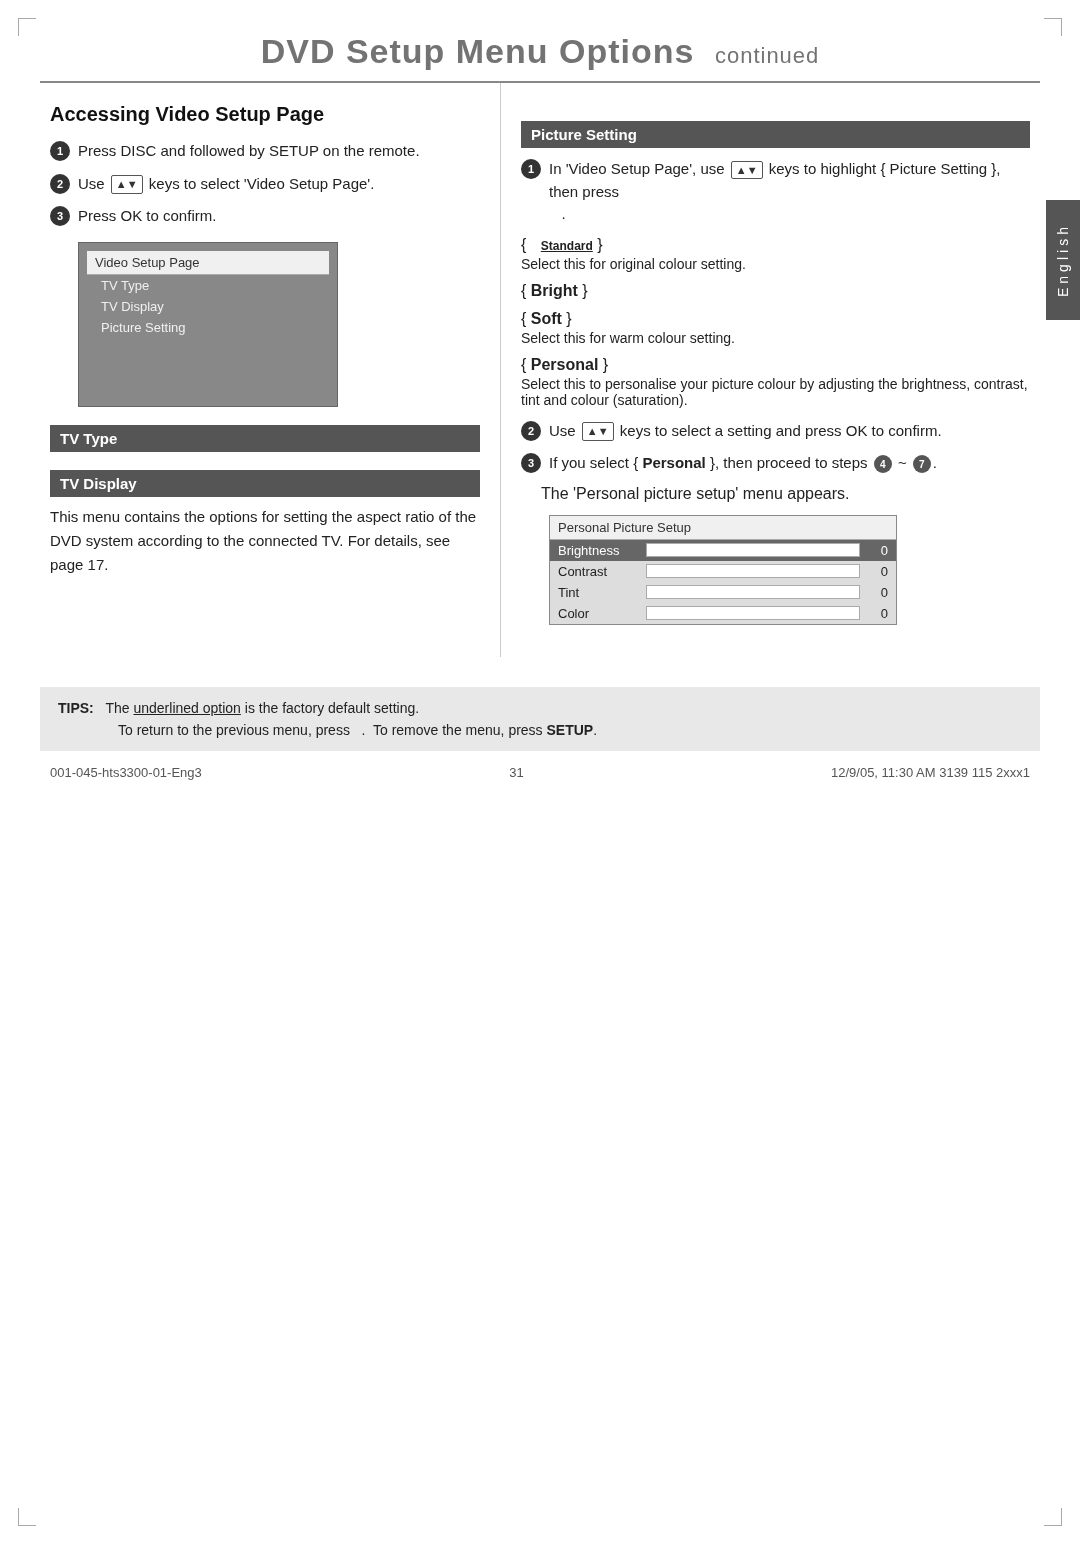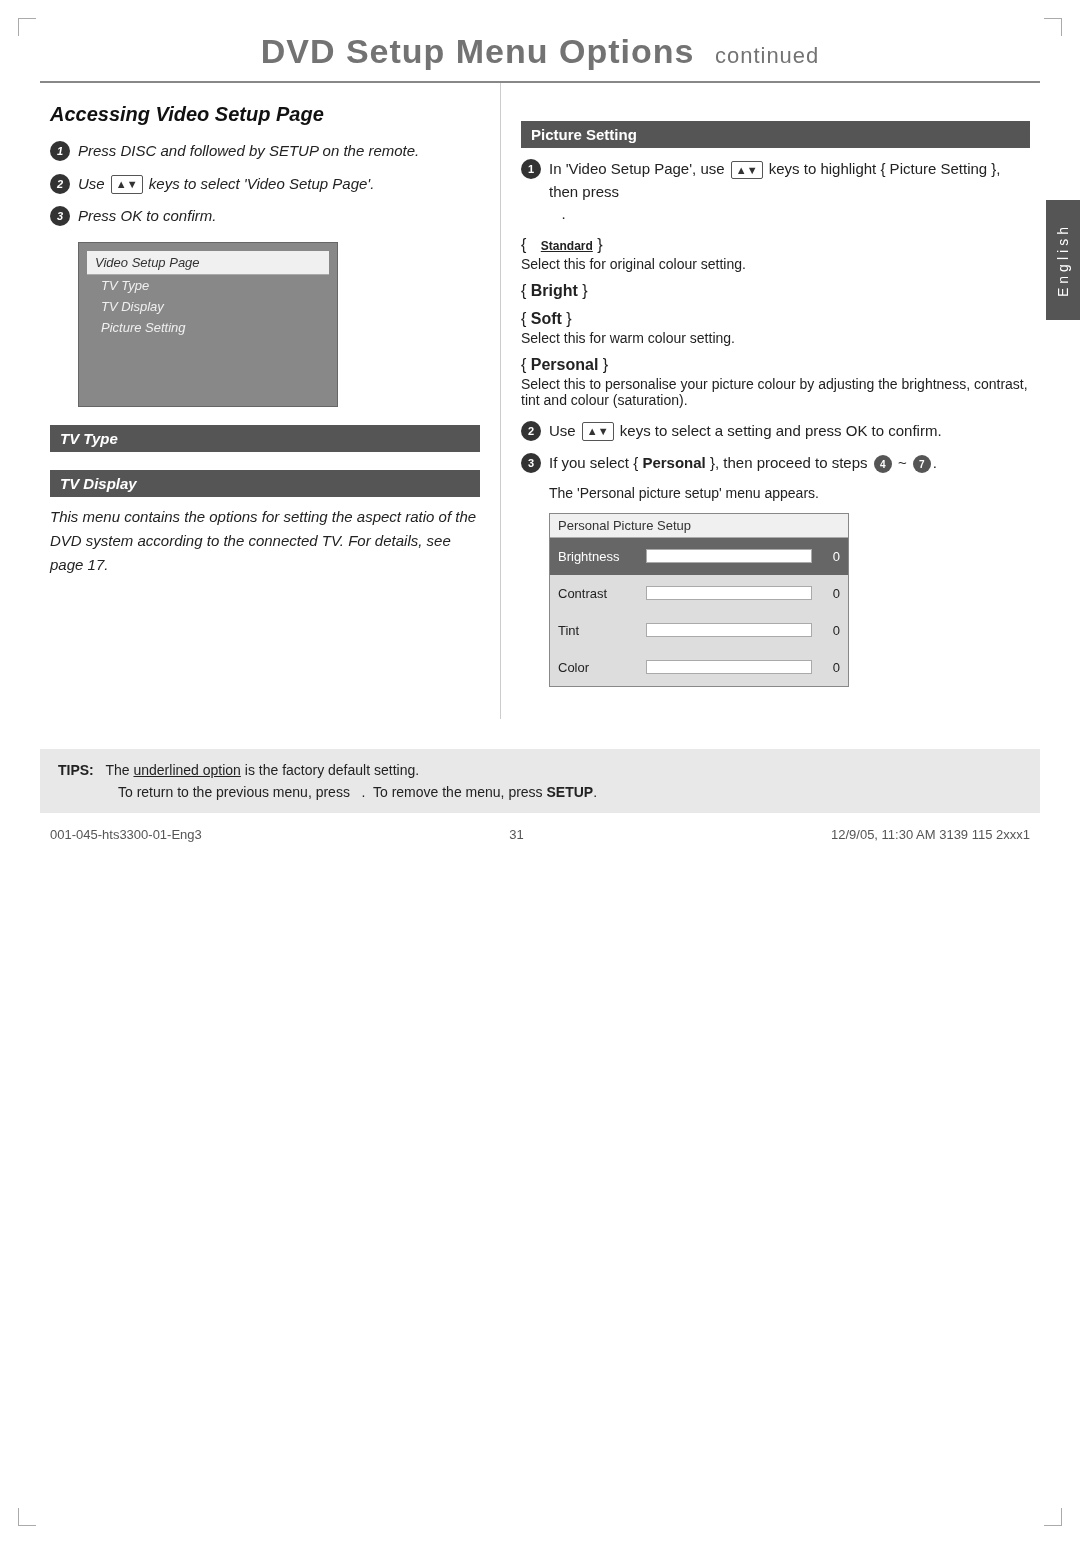--- a/index.html
+++ b/index.html
@@ -72,21 +72,20 @@
       gap: 0;
       padding: 0 40px;
       margin-top: 0;
     }
 
     
     .left-col {
       width: 460px;
       padding: 20px 20px 20px 10px;
       flex-shrink: 0;
-      font-style: italic;
     }
 
     
     .right-col {
       flex: 1;
       padding: 20px 10px 20px 20px;
       border-left: 1px solid #ccc;
     }
 
     
@@ -179,36 +178,36 @@
     .pic-option-desc {
       font-size: 14px;
       margin-top: 1px;
       margin-bottom: 6px;
     }
 
     
     .personal-setup-mockup {
       background: #c8c8c8;
       border: 1px solid #888;
-      width: 300px;
+      width: 348px;
       margin: 12px 0 12px 28px;
       padding: 0;
     }
     .personal-title-bar {
       background: #f0f0f0;
       border-bottom: 1px solid #aaa;
       font-size: 13px;
       padding: 4px 8px;
       color: #333;
     }
     .personal-row {
       display: flex;
       align-items: center;
       font-size: 13px;
-      padding: 11px 8px;
+      padding: 3px 8px;
       color: #222;
       background: #ddd;
     }
     .personal-row.active {
       background: #666;
       color: #fff;
     }
     .personal-label {
       width: 80px;
       font-size: 13px;
@@ -375,21 +374,21 @@
     </div>
 
     <div class="step" style="margin-top:8px;">
       <span class="step-num">3</span>
       <span class="step-text">
         If you select { <strong>Personal</strong> }, then proceed
         to steps <span class="step-circled">4</span> ~ <span class="step-circled">7</span>.
       </span>
     </div>
 
-    <div style="margin-left:28px; margin-top:4px; font-size:14px;">The 'Personal picture setup' menu appears.</div>
+    <div style="margin-left:20px; margin-top:4px; font-size:16px;">The 'Personal picture setup' menu appears.</div>
 
     <div class="personal-setup-mockup">
       <div class="personal-title-bar">Personal Picture Setup</div>
       <div class="personal-row active">
         <span class="personal-label">Brightness</span>
         <div class="personal-bar-bg"></div>
         <span class="personal-value">0</span>
       </div>
       <div class="personal-row">
         <span class="personal-label">Contrast</span>

